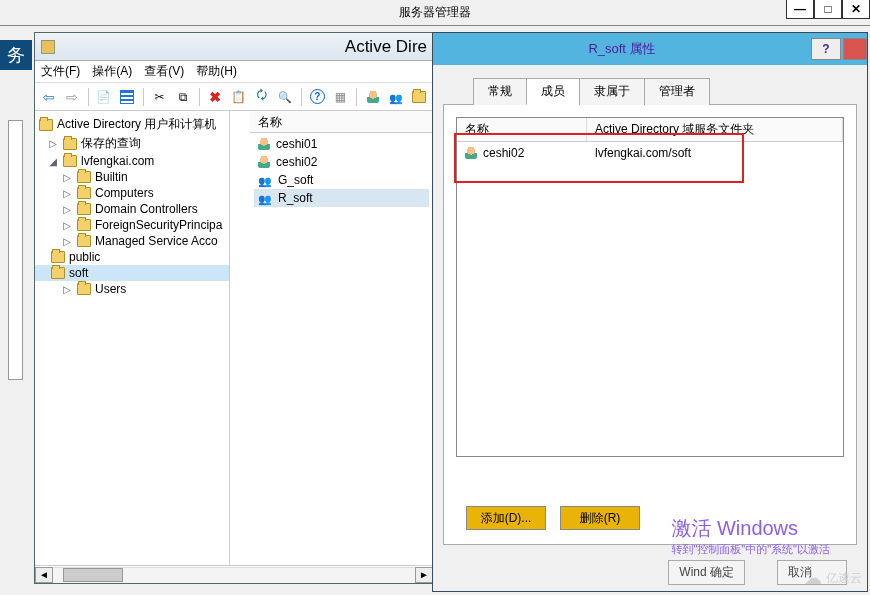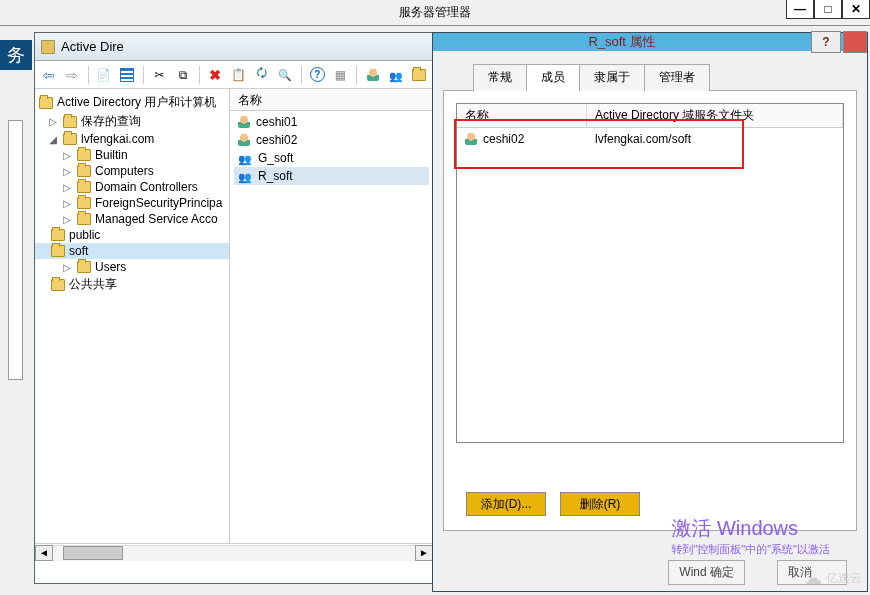--- a/index.html
+++ b/index.html
@@ -11,21 +11,21 @@
 .win-controls { position: absolute; right: 0; top: -1px; display: flex; }
 .win-btn { width: 28px; height: 20px; border: 1px solid #333; background: #fff; display: flex; align-items: center; justify-content: center; font-size: 12px; font-weight: bold; cursor: pointer; }
 
 .left-sliver { position: absolute; left: 0; top: 40px; width: 32px; height: 30px; background: #0e4a7a; color: #fff; font-size: 18px; display: flex; align-items: center; justify-content: center; }
 .left-box { position: absolute; left: 8px; top: 120px; width: 15px; height: 260px; background: #fff; border: 1px solid #999; }
 
 
 .ad-window { position: absolute; left: 34px; top: 32px; width: 400px; height: 552px; background: #fff; border: 1px solid #566; }
 .ad-titlebar { height: 28px; background: linear-gradient(#eef3f7,#dbe6ef); border-bottom: 1px solid #aaa; display: flex; align-items: center; padding: 0 6px; }
 .ad-title-icon { width: 14px; height: 14px; background: #e8c060; margin-right: 6px; border: 1px solid #996; }
-.ad-title { flex: 1; text-align: left; font-size: 13px; }
+.ad-title { flex: 1; text-align: right; font-size: 17px; }
 .menubar { height: 22px; display: flex; align-items: center; padding: 0 6px; gap: 12px; border-bottom: 1px solid #ddd; }
 .menu-item { cursor: pointer; }
 .toolbar { height: 28px; display: flex; align-items: center; padding: 0 4px; gap: 4px; border-bottom: 1px solid #ccc; }
 .tool-btn { width: 22px; height: 22px; display: flex; align-items: center; justify-content: center; cursor: pointer; border: 1px solid transparent; }
 .tool-sep { width: 1px; height: 18px; background: #ccc; margin: 0 2px; }
 
 
 .ico-back::before{content:"⇦";color:#2277cc;font-size:14px;}
 .ico-fwd::before{content:"⇨";color:#999;font-size:14px;}
 .ico-up::before{content:"📄";font-size:12px;}
@@ -37,41 +37,41 @@
 .ico-refresh::before{content:"🗘";color:#278;font-size:12px;}
 .ico-find::before{content:"🔍";font-size:11px;}
 .ico-help::before{content:"?";color:#06c;font-weight:bold;border:1px solid #06c;border-radius:50%;width:13px;height:13px;display:inline-flex;align-items:center;justify-content:center;font-size:10px;}
 .ico-ou::before{content:"▦";color:#888;font-size:12px;}
 .ico-user{width:12px;height:12px;background:radial-gradient(circle at 50% 30%,#f6c088 0 4px,transparent 4px),linear-gradient(#4a8,#4a8);background-size:100% 100%,100% 50%;background-position:0 0,0 100%;background-repeat:no-repeat;border-radius:2px;}
 .ico-users{width:14px;height:12px;position:relative;}
 .ico-users::before{content:"👥";font-size:11px;}
 .ico-folder-s{width:14px;height:12px;background:#f2d06b;border:1px solid #b38f1f;border-radius:1px;position:relative;}
 .ico-folder-s::before{content:"";position:absolute;top:-3px;left:0;width:6px;height:3px;background:#f2d06b;border:1px solid #b38f1f;border-bottom:none;border-radius:1px 1px 0 0;}
 
-.ad-body { display: flex; height: calc(100% - 28px - 22px - 28px - 18px); }
+.ad-body { display: flex; height: calc(100% - 28px - 22px - 28px - 18px); gap: 20px; }
 .tree-pane { width: 195px; border-right: 1px solid #ccc; overflow: hidden; padding: 4px 0; }
 .list-pane { flex: 1; overflow: hidden; }
 .list-header { height: 22px; border-bottom: 1px solid #ccc; padding: 3px 8px; background: #fafafa; }
 .list-body { padding: 2px 4px; }
 .list-row { display: flex; align-items: center; gap: 6px; padding: 2px 4px; cursor: pointer; }
 .list-row.sel { background: #d8e6f2; }
 
 .tree-row { display: flex; align-items: center; gap: 4px; padding: 1px 4px; cursor: pointer; white-space: nowrap; }
 .tree-row.sel { background: #cde6f7; }
 .expander { width: 12px; text-align: center; color: #666; font-size: 10px; cursor: pointer; }
 .indent1{padding-left:12px;} .indent2{padding-left:26px;} .indent3{padding-left:16px;}
 
 .status-scroll { height: 18px; border-top: 1px solid #ccc; display: flex; align-items: center; }
 .status-scroll .sb-btn { width: 18px; height: 16px; border: 1px solid #999; background: #eee; display:flex;align-items:center;justify-content:center;font-size:10px;}
 .status-scroll .sb-track { flex:1; height:16px; background:#f4f4f4; border-top:1px solid #ddd; position:relative;}
 .status-scroll .sb-thumb { position:absolute; left:10px; width:60px; height:14px; background:#ccc; top:0; border:1px solid #999;}
 
 
 .prop-dialog { position: absolute; left: 432px; top: 32px; width: 436px; height: 560px; background: #f0f0f0; border: 1px solid #3a4a58; }
-.prop-titlebar { height: 18px; background: #54b4e0; color: #7f1d1d; display: flex; align-items: center; }
+.prop-titlebar { height: 32px; background: #54b4e0; color: #4c1d95; display: flex; align-items: center; }
 .prop-title { flex:1; text-align:center; font-size: 13px; }
 .prop-help { width: 30px; height: 22px; background: #eee; border: 1px solid #888; display:flex;align-items:center;justify-content:center;font-weight:bold; margin-right:2px;}
 .prop-close { width: 24px; height: 22px; background: #d9534f; border: 1px solid #888; }
 
 .tab-strip { margin: 12px 10px 0 10px; display: flex; border-bottom: 1px solid #aaa; padding-left: 30px; }
 .tab { padding: 4px 14px; border: 1px solid #aaa; border-bottom: none; background: #f4f4f4; margin-right: -1px; cursor: pointer; position: relative; top: 1px; }
 .tab.active { background: #fff; border-bottom: 1px solid #fff; }
 
 .tab-content { margin: 0 10px; background: #fff; border: 1px solid #aaa; border-top: none; height: 440px; padding: 12px 12px; position: relative; }
 .members-label { margin-bottom: 4px; }
@@ -113,20 +113,26 @@
 </div>
 
 <div class="left-sliver">务</div>
 <div class="left-box"></div>
 
 <div class="ad-window">
   <div class="ad-titlebar">
     <span class="ad-title-icon"></span>
     <span class="ad-title">Active Dire</span>
   </div>
+  <div class="menubar">
+    <span class="menu-item">文件(F)</span>
+    <span class="menu-item">操作(A)</span>
+    <span class="menu-item">查看(V)</span>
+    <span class="menu-item">帮助(H)</span>
+  </div>
   <div class="toolbar">
     <div class="tool-btn">
         <span class="ico-back"></span>
       </div>
     <div class="tool-btn">
         <span class="ico-fwd"></span>
       </div>
     <div class="tool-sep"></div>
     <div class="tool-btn">
         <span class="ico-up"></span>
@@ -218,24 +224,20 @@
           <span>public</span>
         </div>
       <div class="tree-row indent3 sel">
           <span class="ico-folder-s"></span>
           <span>soft</span>
         </div>
       <div class="tree-row indent2">
           <span class="expander">▷</span>
           <span class="ico-folder-s"></span>
           <span>Users</span>
-        </div>
-      <div class="tree-row indent3">
-          <span class="ico-folder-s"></span>
-          <span>公共共享</span>
         </div>
     </div>
     <div class="list-pane">
       <div class="list-header"><span>名称</span></div>
       <div class="list-body">
         <div class="list-row">
             <span class="ico-user"></span>
             <span>ceshi01</span>
           </div>
         <div class="list-row">

